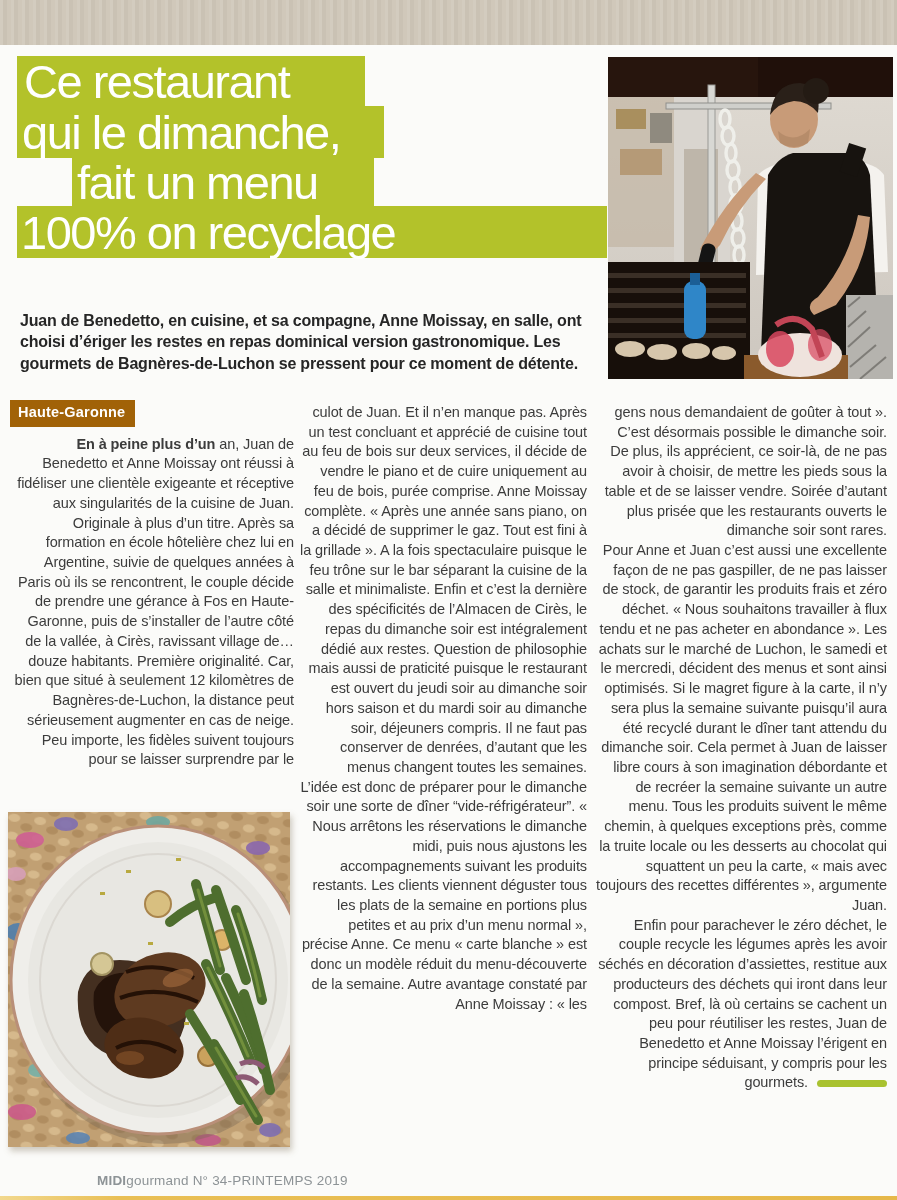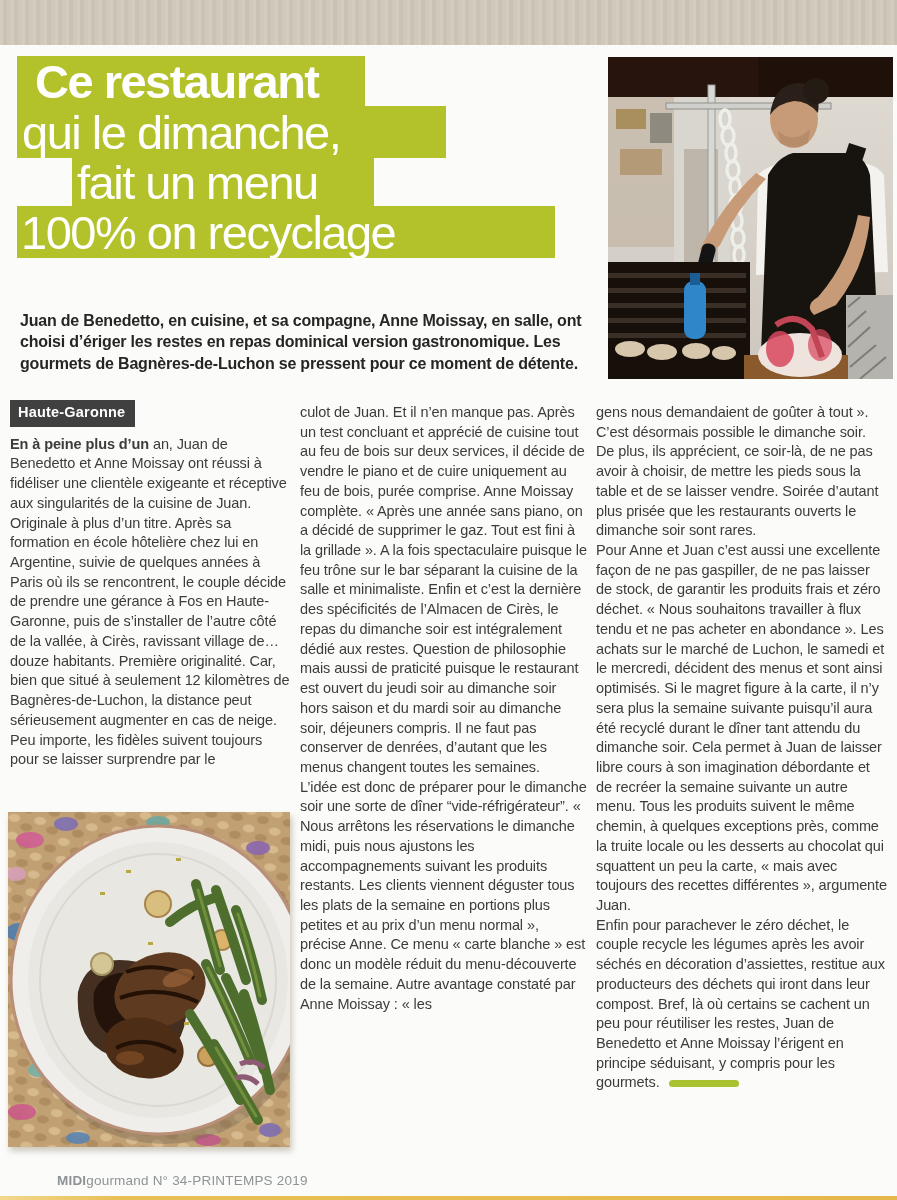--- a/index.html
+++ b/index.html
@@ -8,54 +8,54 @@
   *{box-sizing:border-box;}
 
   
   .scan-band{position:absolute;left:0;top:0;width:897px;height:45px;
     background:#cfc7b9;
     background-image:repeating-linear-gradient(90deg,#d3ccbf 0 3px,#cac2b4 3px 7px,#d0c8ba 7px 11px);}
 
   
   .hl-line{position:absolute;background:#b3c22a;color:#fff;display:flex;align-items:center;
     font-size:47px;font-weight:400;letter-spacing:-1.5px;line-height:1;white-space:nowrap;}
-  .hl-1{left:17px;top:56px;width:348px;height:50px;padding-left:18px;font-weight:bold;}
-  .hl-2{left:17px;top:106px;width:429px;height:52px;padding-left:5px;}
+  .hl-1{left:17px;top:56px;width:348px;height:50px;padding-left:7px;}
+  .hl-2{left:17px;top:106px;width:367px;height:52px;padding-left:5px;}
   .hl-3{left:72px;top:158px;width:302px;height:48px;padding-left:5px;}
-  .hl-4{left:17px;top:206px;width:538px;height:52px;padding-left:4px;}
+  .hl-4{left:17px;top:206px;width:590px;height:52px;padding-left:4px;}
 
   
   .standfirst{position:absolute;left:20px;top:294px;width:562px;text-align:left;
     font-weight:bold;font-size:16px;line-height:1.34;color:#262626;letter-spacing:-0.2px;}
 
   
   .col{position:absolute;width:284px;font-size:14.5px;line-height:1.36;color:#3c3c3c;
     letter-spacing:-0.1px;overflow:hidden;}
-  .col p{margin:0;}
+  .col p{margin:0;text-align:right;}
   .col-1{left:10px;top:400px;height:408px;}
   .col-2{left:300px;top:403px;width:287px;height:762px;}
   .col-3{left:596px;top:403px;width:291px;height:760px;}
-  .tag{display:inline-block;background:#404040;color:#ffffff;font-weight:bold;font-size:14.5px;
+  .tag{display:inline-block;background:#a16207;color:#ffffff;font-weight:bold;font-size:14.5px;
     padding:3px 10px 4px 8px;margin-bottom:8px;letter-spacing:0.2px;}
   .col h2{font-size:15.5px;font-weight:bold;color:#1c1c1c;line-height:1.3;
     margin:22px 0 20px 0;letter-spacing:-0.2px;}
   .it{}
   .bd{font-weight:bold;}
   .endmark{display:inline-block;width:70px;height:7px;border-radius:4px;background:#a9c230;
     margin-left:9px;vertical-align:baseline;}
 
   
   .photo{position:absolute;overflow:hidden;}
   .photo-chef{left:608px;top:57px;width:285px;height:322px;}
   .photo-plate{left:8px;top:812px;width:282px;height:335px;box-shadow:2px 4px 6px rgba(120,105,80,.35);}
   .photo svg{display:block;}
 
   
   .footer{position:absolute;left:57px;top:1173px;font-size:13.5px;color:#8d9396;letter-spacing:0.2px;}
-  .footer .bd{color:#8d9396;}
+  .footer .bd{color:#8d9396;margin-left:40px;}
   .rule-gold{position:absolute;left:0;bottom:0;width:897px;height:4px;
     background:linear-gradient(to right,#f2d88e 0,#e9bf55 120px,#e6b84a 100%);}
 </style>
 </head>
 <body>
 
 <div class="scan-band"></div>
 
 <div>
   <div class="hl-line hl-1">Ce restaurant</div>

